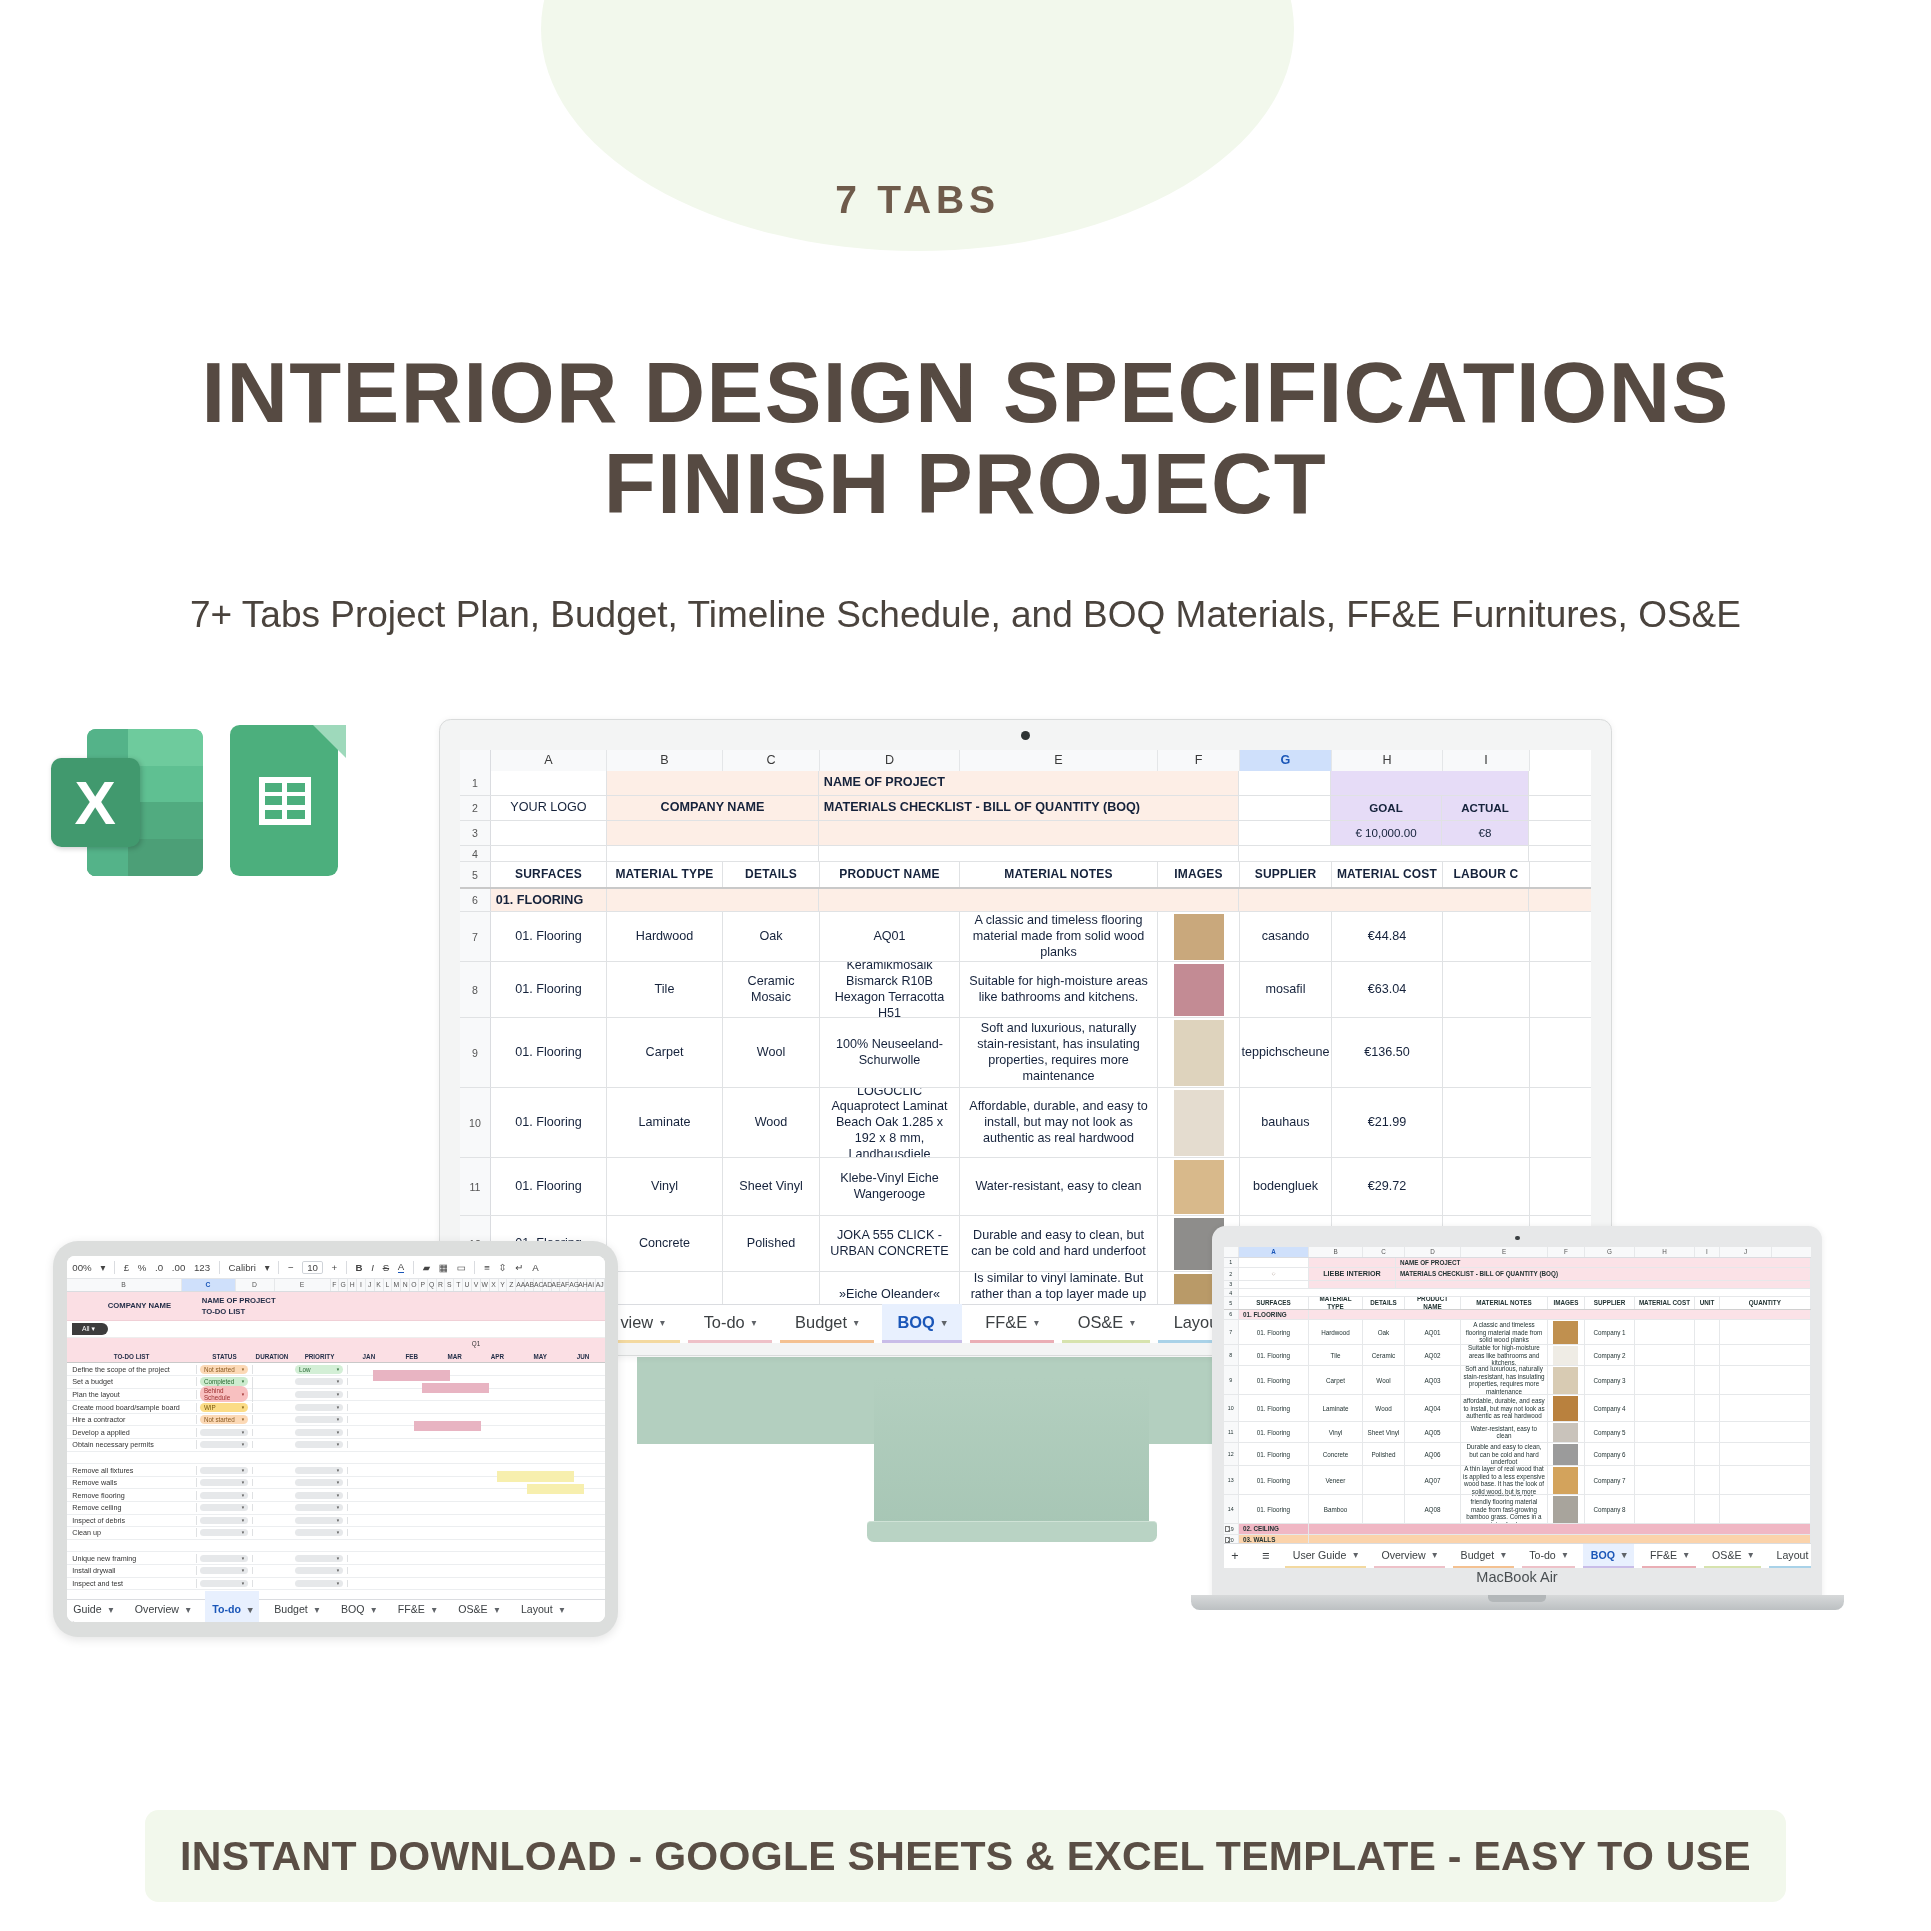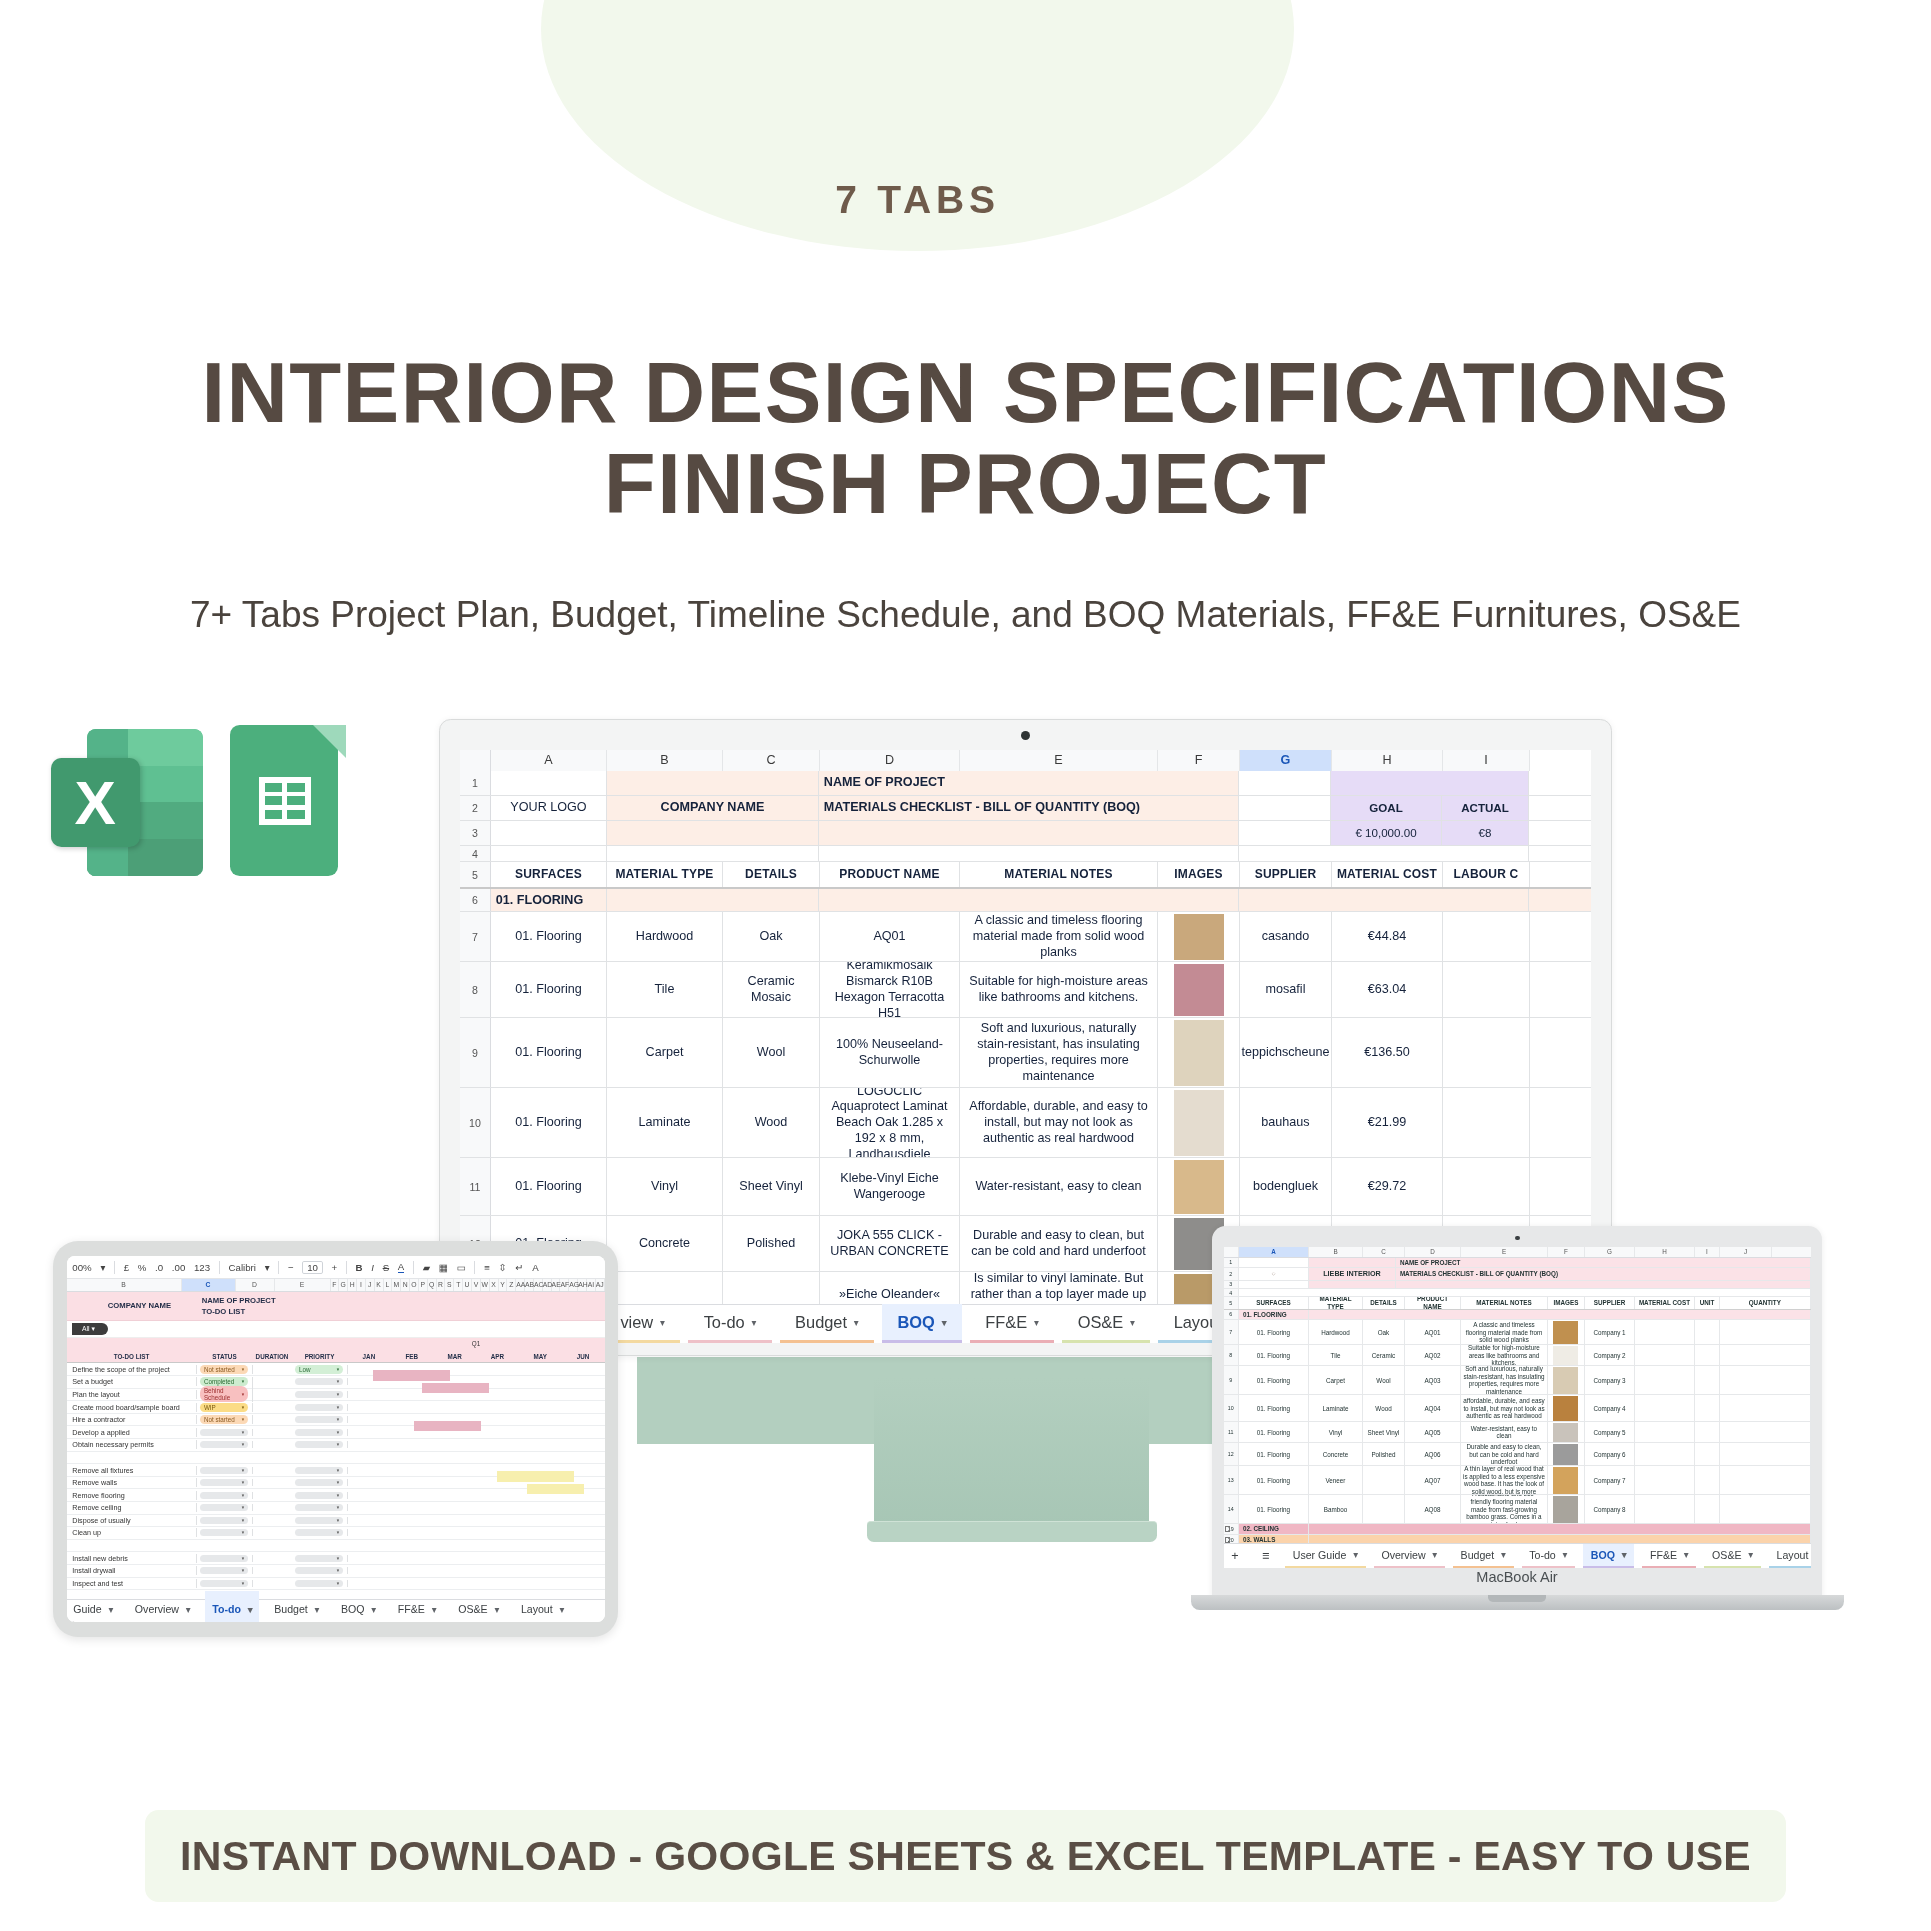--- a/index.html
+++ b/index.html
@@ -791,21 +791,21 @@
           <div class="dur"></div>
           <div class="chipcell">
             <div class="chip" style="background:#e6e8ea;color:#555;">
               <span></span>
               <span style="font-size:4.8px">▾</span>
             </div>
           </div>
           <div class="gantt" style="background-image:repeating-linear-gradient(90deg,#eceef0 0 1px,transparent 1px 11.6px);"></div>
         </div>
         <div class="todo-row">
-          <div class="todo-name">Dispose of usually</div>
+          <div class="todo-name">Inspect of debris</div>
           <div class="chipcell">
             <div class="chip" style="background:#e6e8ea;color:#555;">
               <span></span>
               <span style="font-size:4.8px">▾</span>
             </div>
           </div>
           <div class="dur"></div>
           <div class="chipcell">
             <div class="chip" style="background:#e6e8ea;color:#555;">
               <span></span>
@@ -832,21 +832,21 @@
           <div class="gantt" style="background-image:repeating-linear-gradient(90deg,#eceef0 0 1px,transparent 1px 11.6px);"></div>
         </div>
         <div class="todo-row">
           <div class="todo-name"></div>
           <div class="chipcell"></div>
           <div class="dur"></div>
           <div class="chipcell"></div>
           <div class="gantt" style="background-image:repeating-linear-gradient(90deg,#eceef0 0 1px,transparent 1px 11.6px);"></div>
         </div>
         <div class="todo-row">
-          <div class="todo-name">Install new debris</div>
+          <div class="todo-name">Unique new framing</div>
           <div class="chipcell">
             <div class="chip" style="background:#e6e8ea;color:#555;">
               <span></span>
               <span style="font-size:4.8px">▾</span>
             </div>
           </div>
           <div class="dur"></div>
           <div class="chipcell">
             <div class="chip" style="background:#e6e8ea;color:#555;">
               <span></span>

